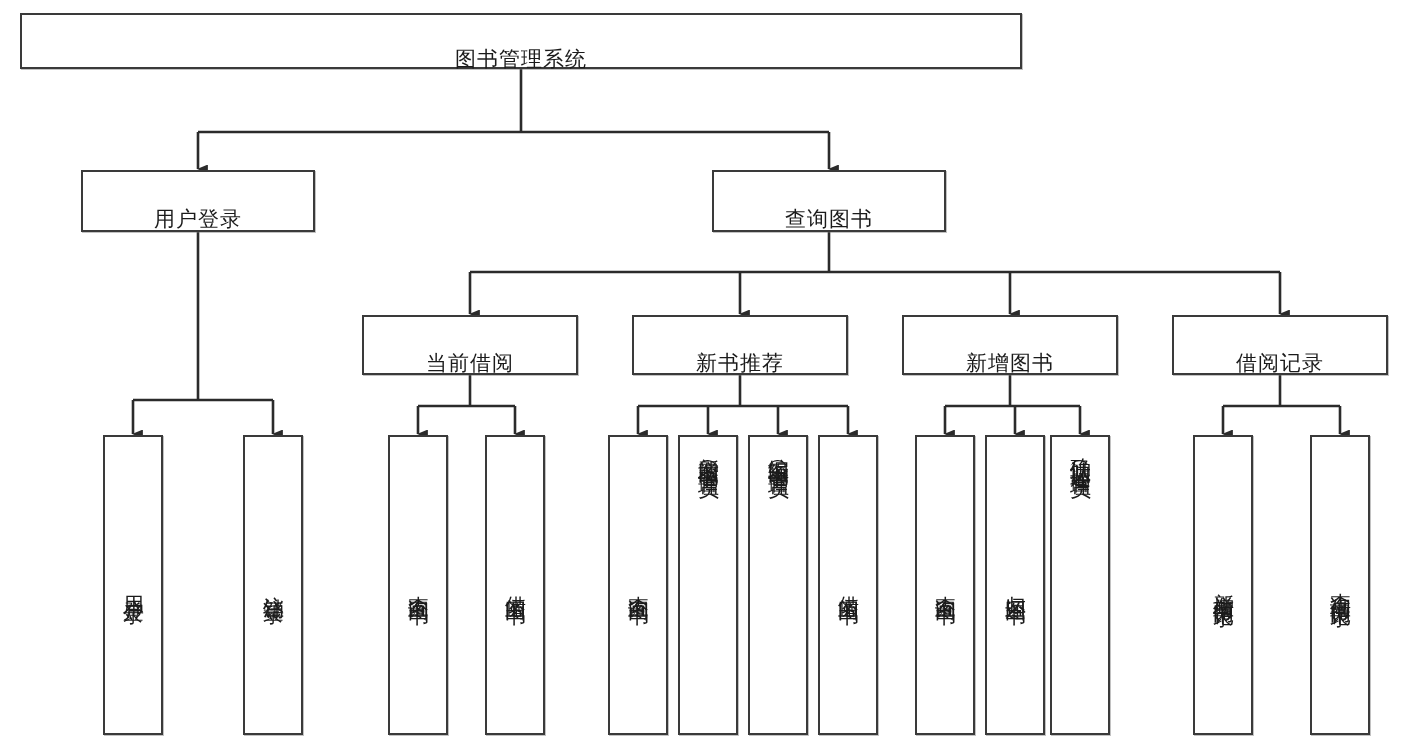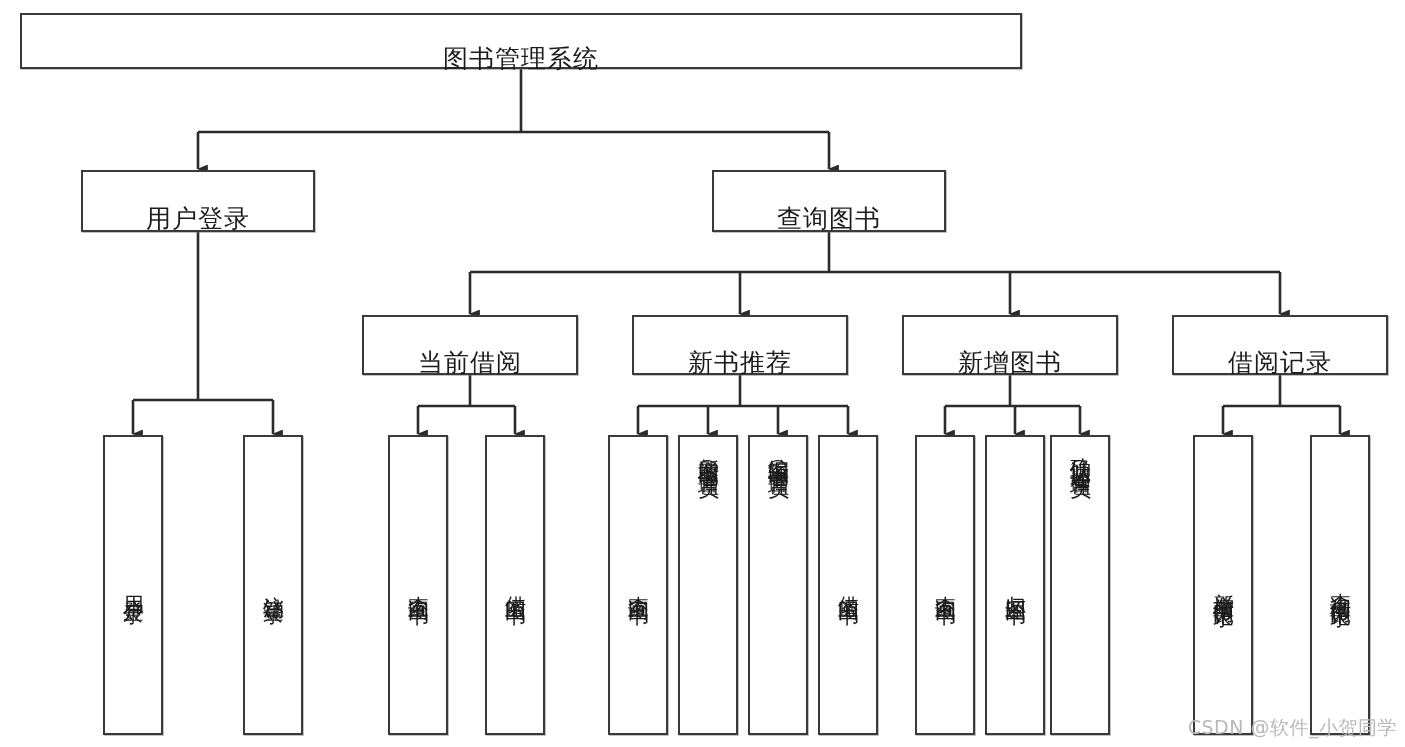--- a/index.html
+++ b/index.html
@@ -36,21 +36,21 @@
     justify-content: center;
     color: #1b1b1b;
     box-shadow: 1px 1px 0 rgba(120,120,120,0.45);
   }
   .node .label {
     white-space: pre;
     letter-spacing: 1px;
   }
   .node.horizontal .label {
     writing-mode: horizontal-tb;
-    font-size: 25px;
+    font-size: 21px;
     line-height: 1.15;
     margin-top: 36px;
   }
   .node.vertical {
     align-items: flex-start;
     justify-content: center;
     padding-top: 4px;
   }
   .node.vertical .label {
     writing-mode: vertical-rl;
@@ -178,14 +178,13 @@
         <span class="label">确认归还（管理员）</span>
       </div>
       <div class="node vertical centered" style="left: 1193px; top: 435px; width: 60px; height: 300px; border-color: rgb(58, 58, 58); background: rgb(255, 255, 255); color: rgb(27, 27, 27);">
         <span class="label">新增借阅记录</span>
       </div>
       <div class="node vertical centered" style="left: 1310px; top: 435px; width: 60px; height: 300px; border-color: rgb(58, 58, 58); background: rgb(255, 255, 255); color: rgb(27, 27, 27);">
         <span class="label">查询借阅记录</span>
       </div>
     </div>
 
-  <div class="watermark">CSDN @软件_小贺同学</div>
 </div>
 
 </body></html>

